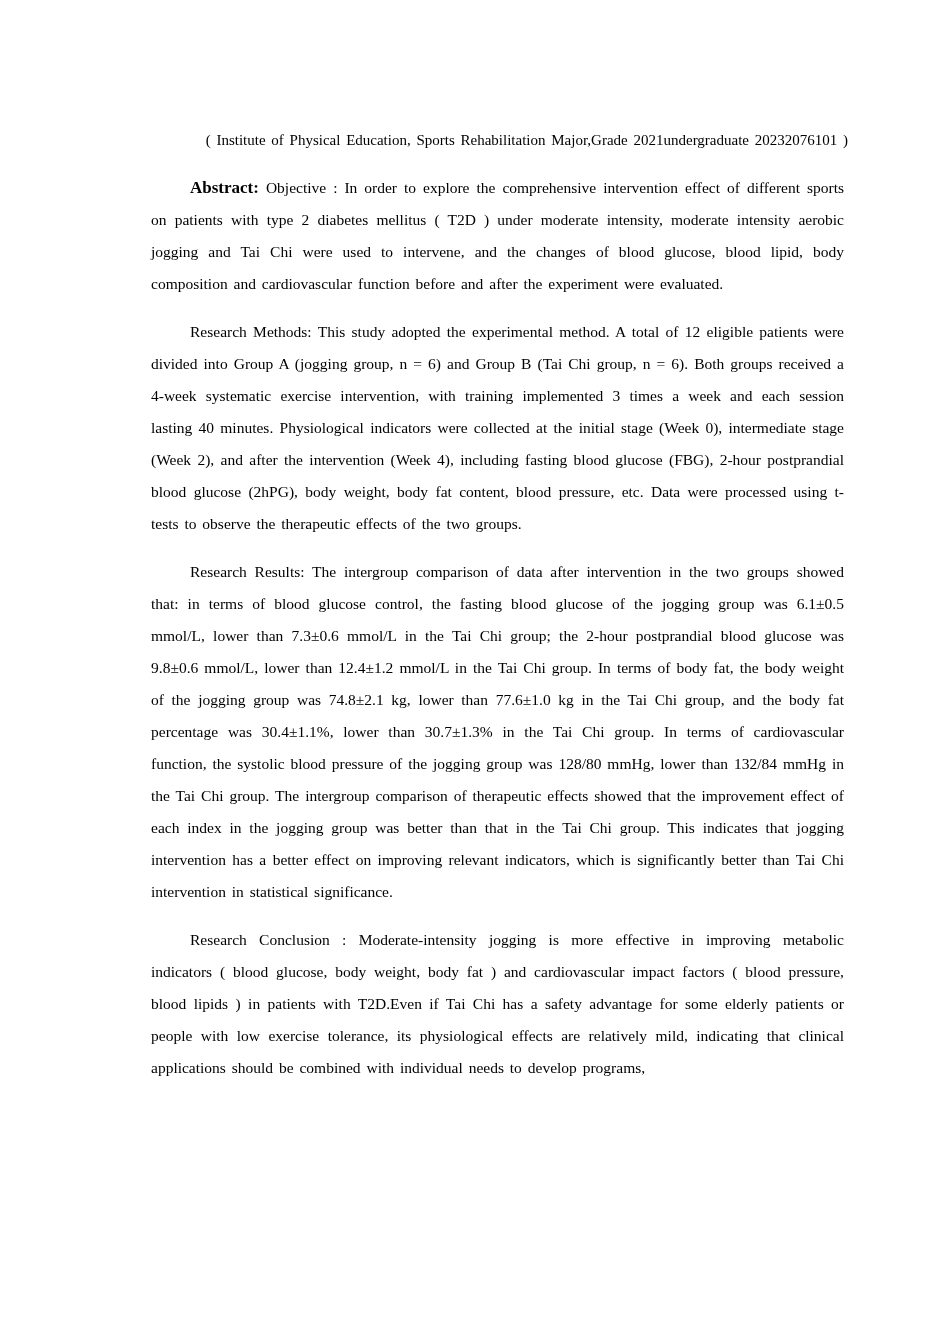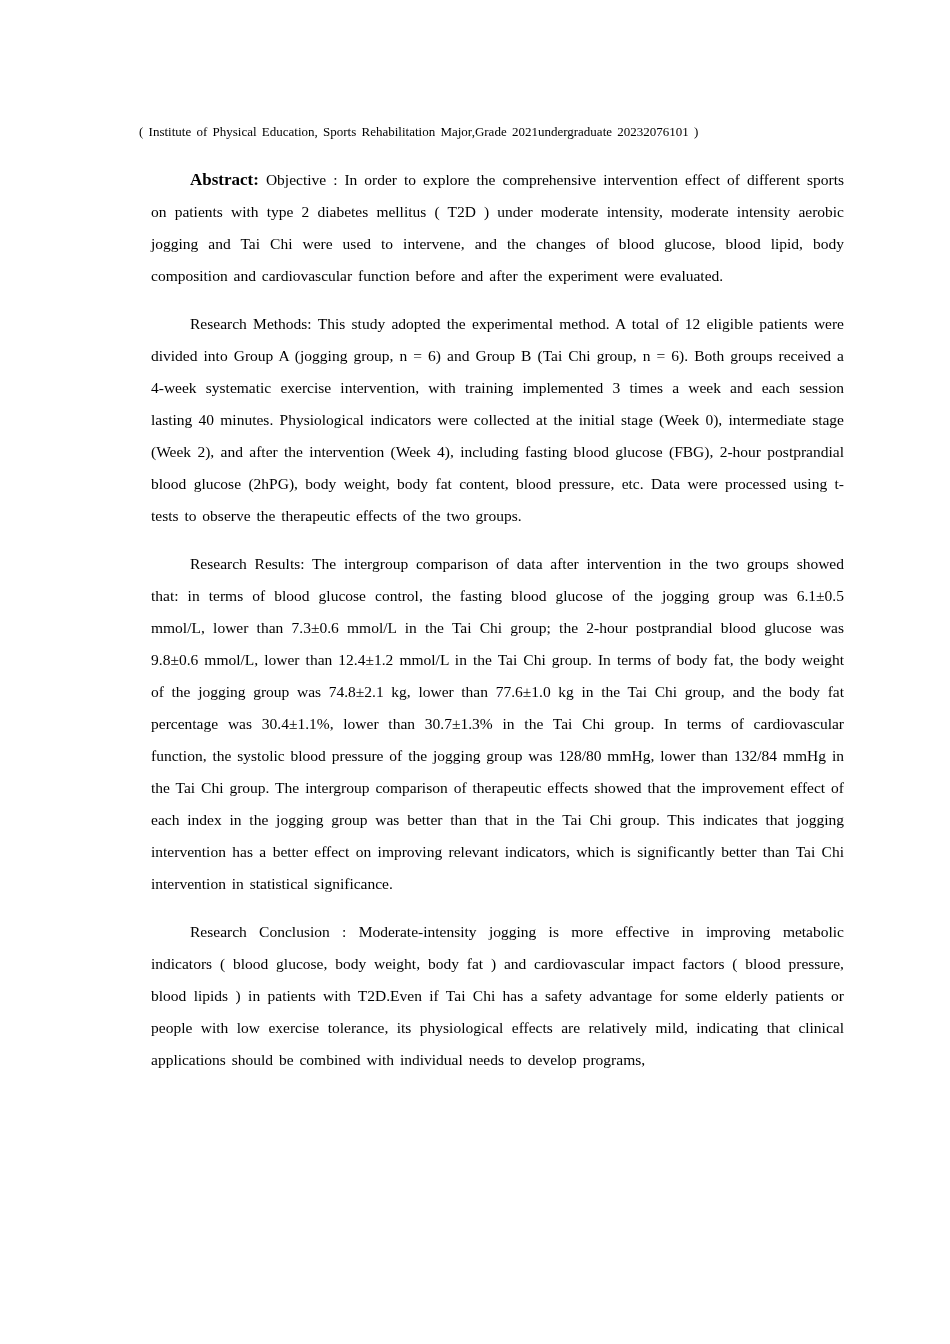--- a/index.html
+++ b/index.html
@@ -32,23 +32,23 @@
     word-spacing: 3px;
   }
   .author {
     margin: 0;
     font-size: 15px;
     text-align: center;
     line-height: 32px;
     word-spacing: 4px;
   }
   .affiliation {
-    margin: 4px;
-    font-size: 13px;
-    text-align: left;
+    margin: 12px;
+    font-size: 15px;
+    text-align: right;
     line-height: 32px;
     word-spacing: 2px;
   }
   .para {
     margin: 16px;
     font-size: 15.5px;
     line-height: 32px;
     text-align: justify;
     text-indent: 39px;
     word-spacing: 2px;

